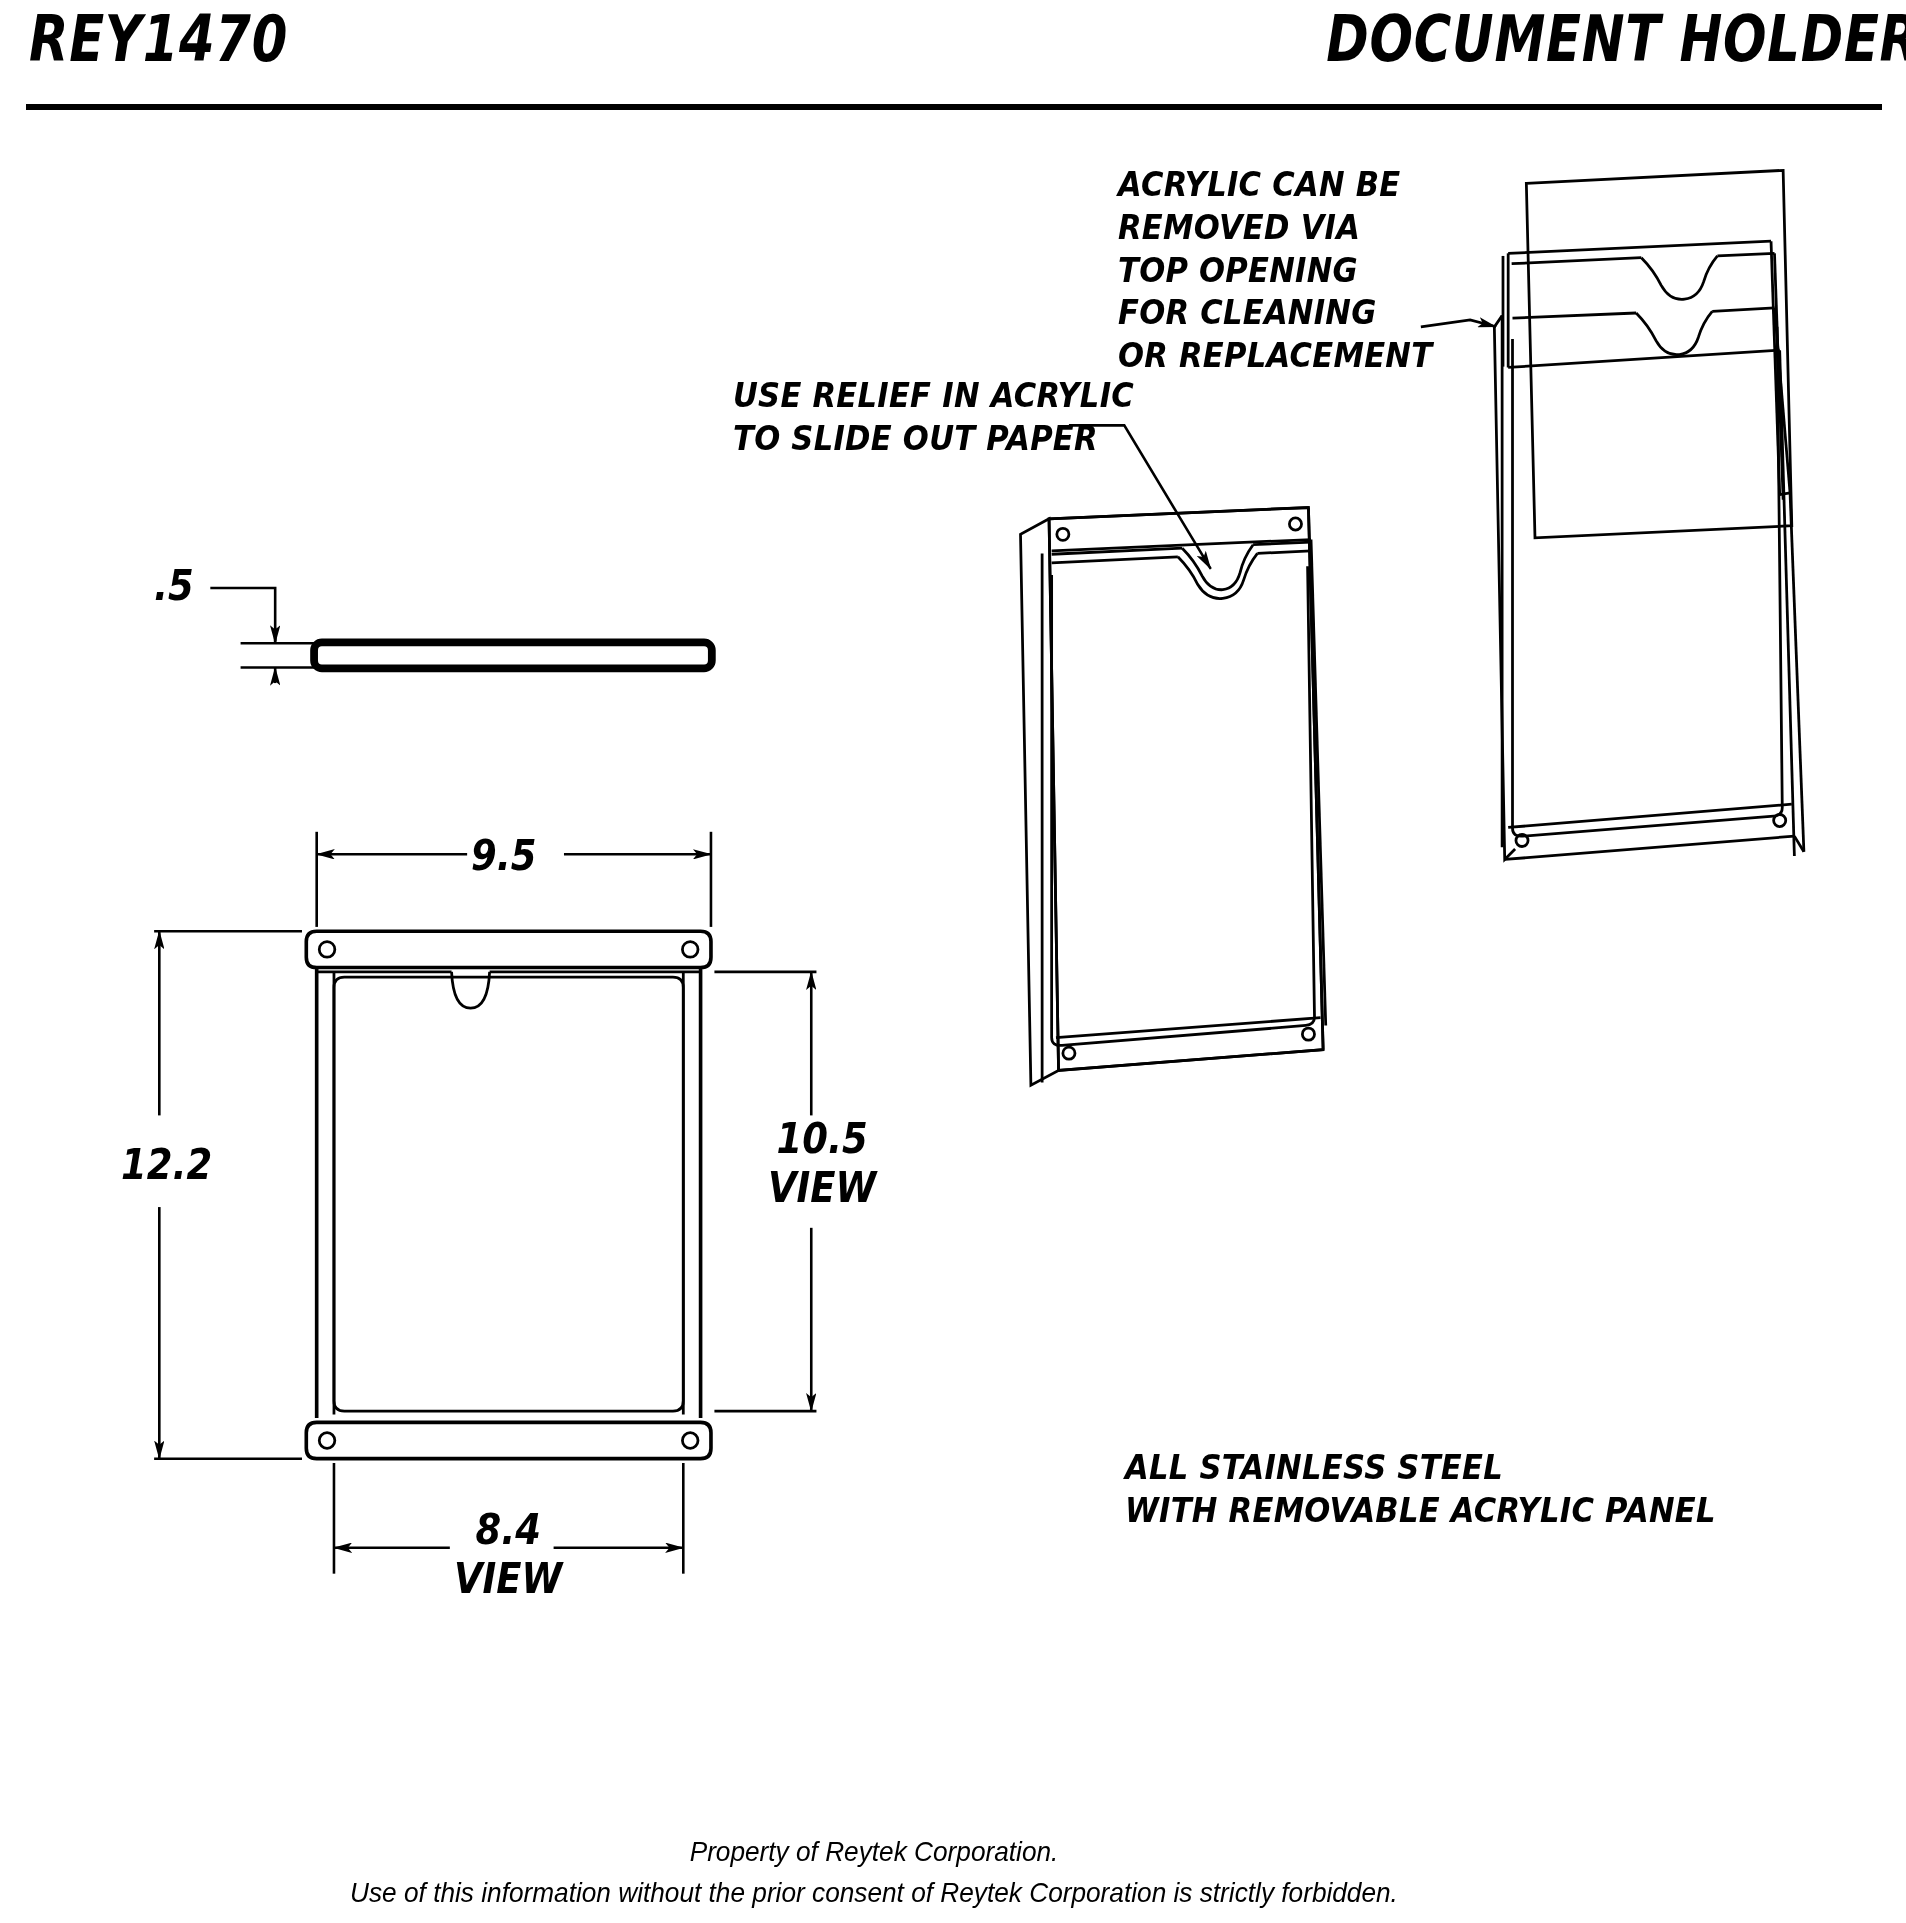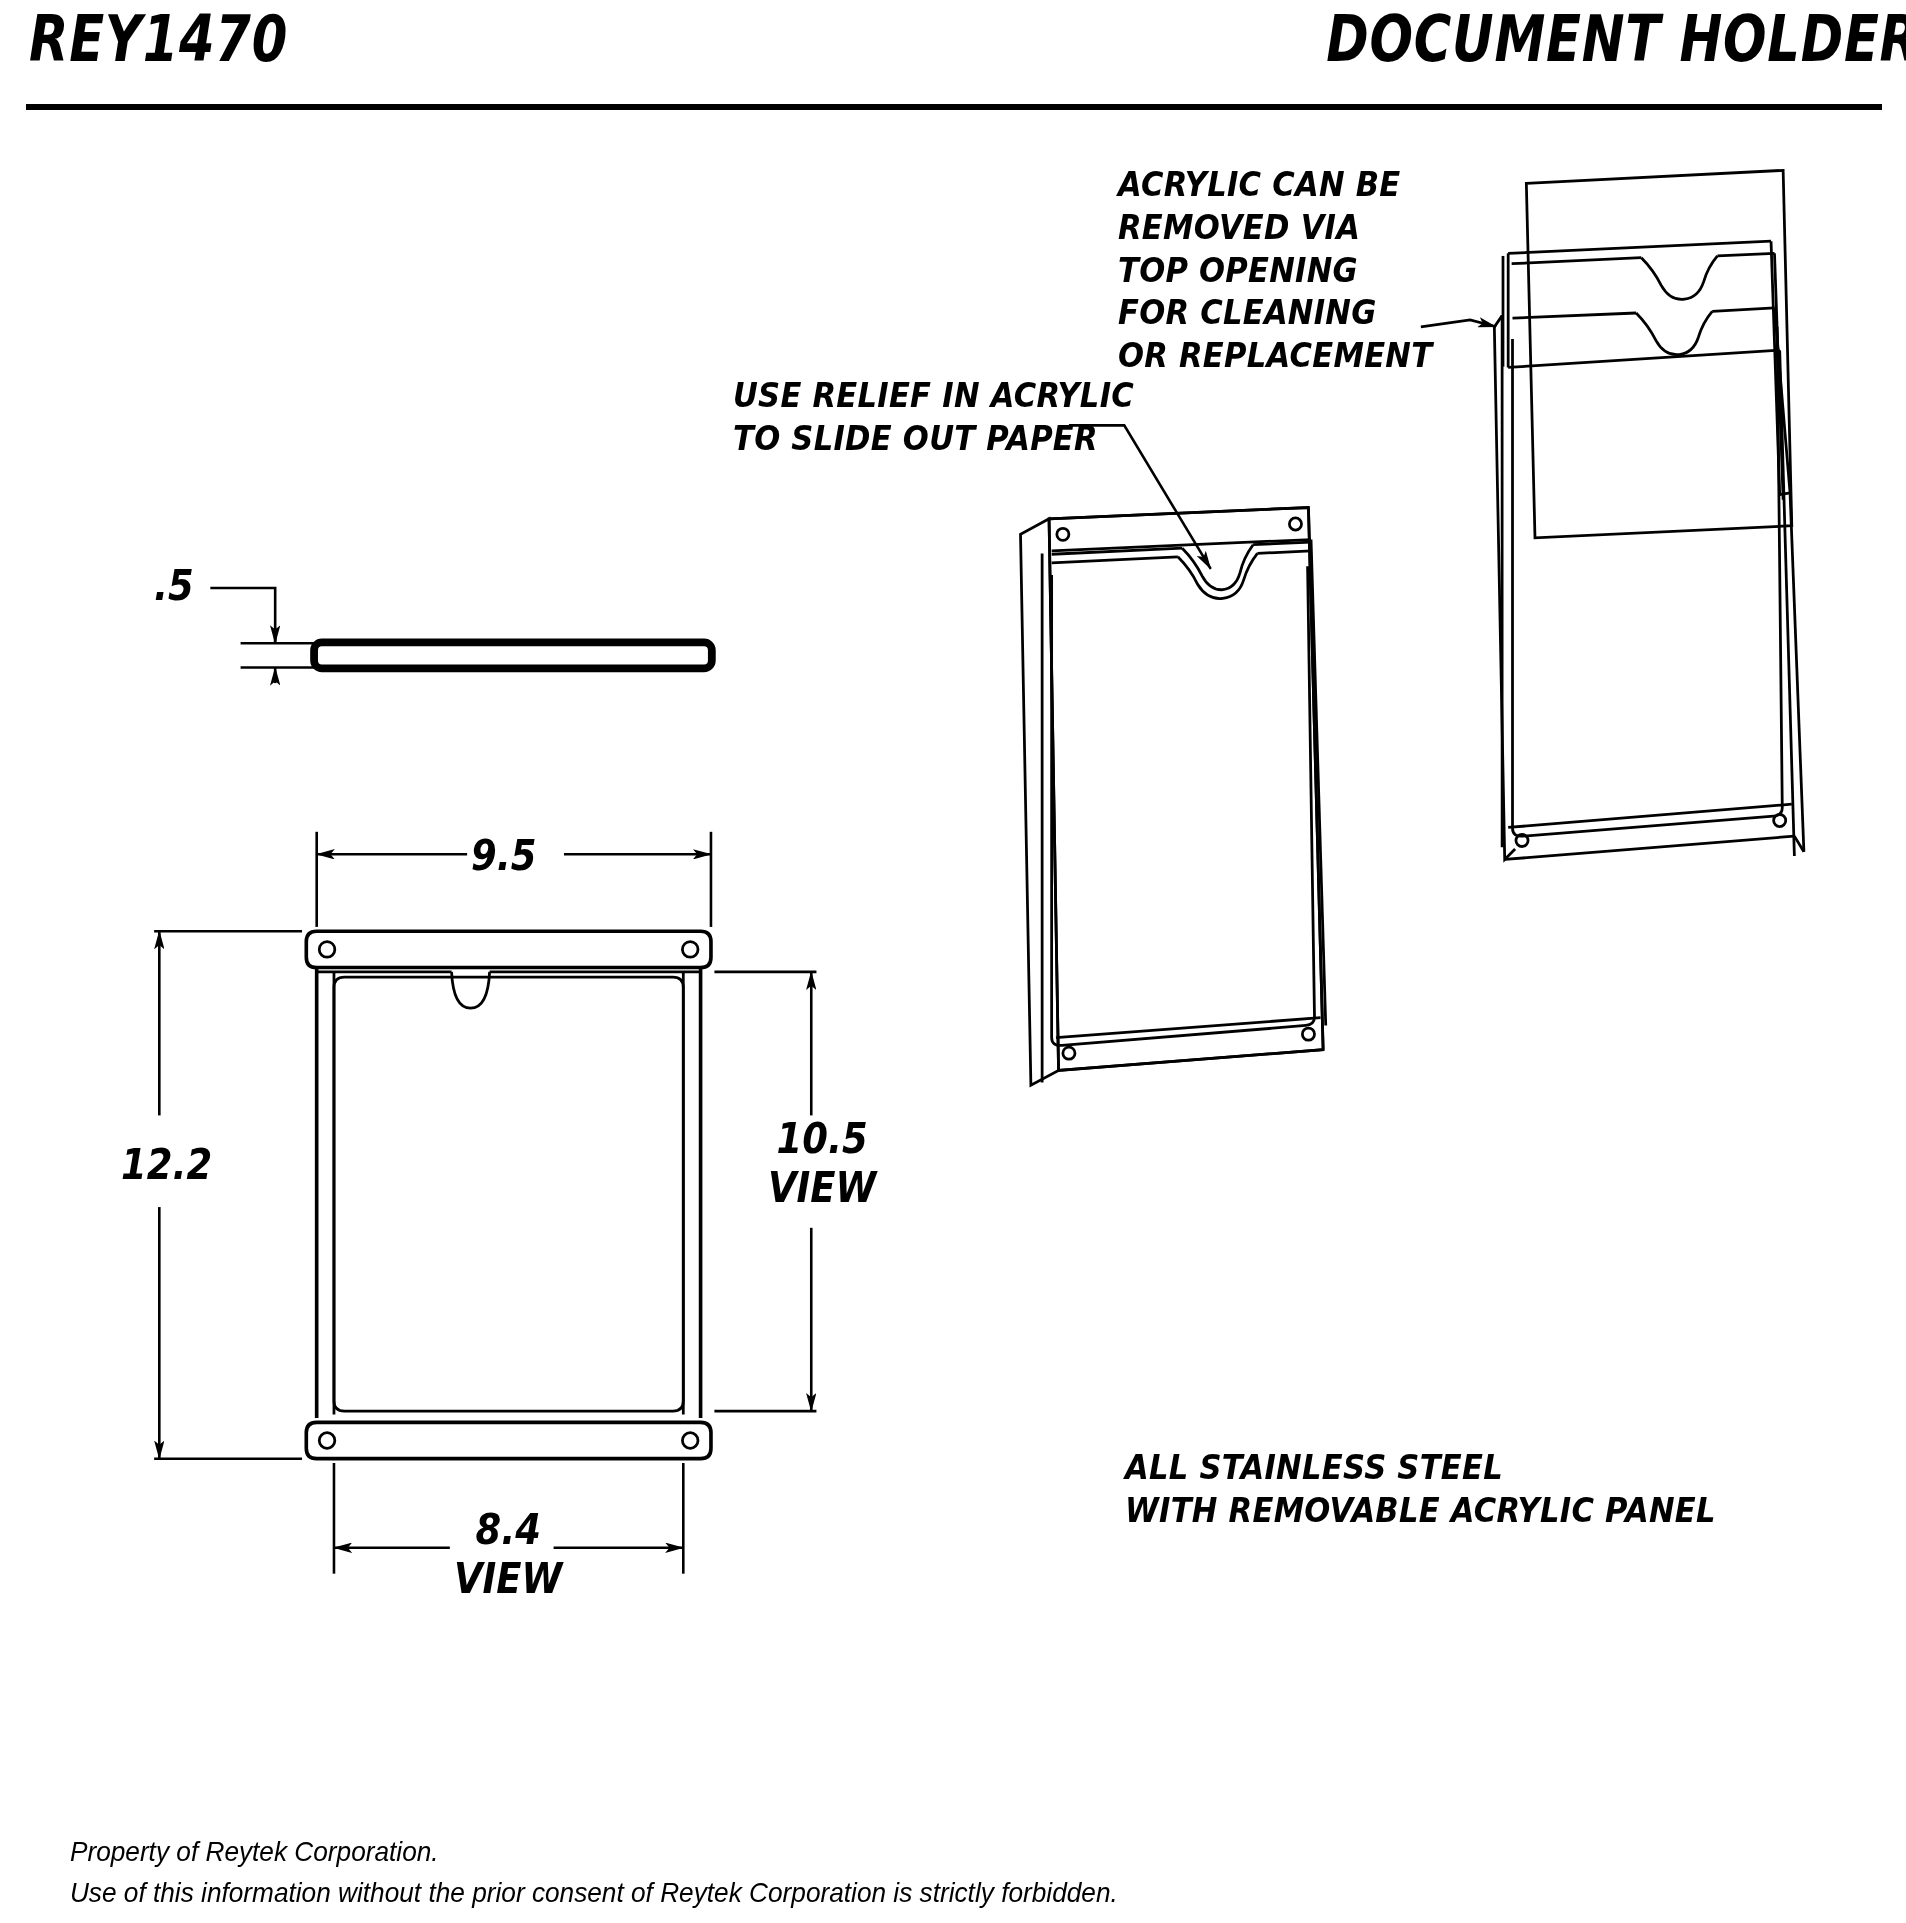--- a/index.html
+++ b/index.html
@@ -90,21 +90,21 @@
   #dim-height    { left: 121px; top: 1141px; transform-origin: left top;}
   #dim-view-h    { left: 768px; top: 1115px; transform-origin: left top;}
   #dim-view-w    { left: 454px; top: 1506px; transform-origin: left top;}
 
   
   #footer {
     position: absolute;
     left: 0;
     top: 1831px;
     width: 1748px;
-    text-align: left;
+    text-align: center;
     font-family: "Liberation Sans", sans-serif;
     font-style: italic;
     font-size: 28.5px;
     line-height: 1.44;
   }
   #footer div { transform: scaleX(0.92); }
 
   svg { display: block; }
   .ln  { fill: none; stroke: #000; stroke-width: 3.2; }
   .ln2 { fill: none; stroke: #000; stroke-width: 4.2; }

